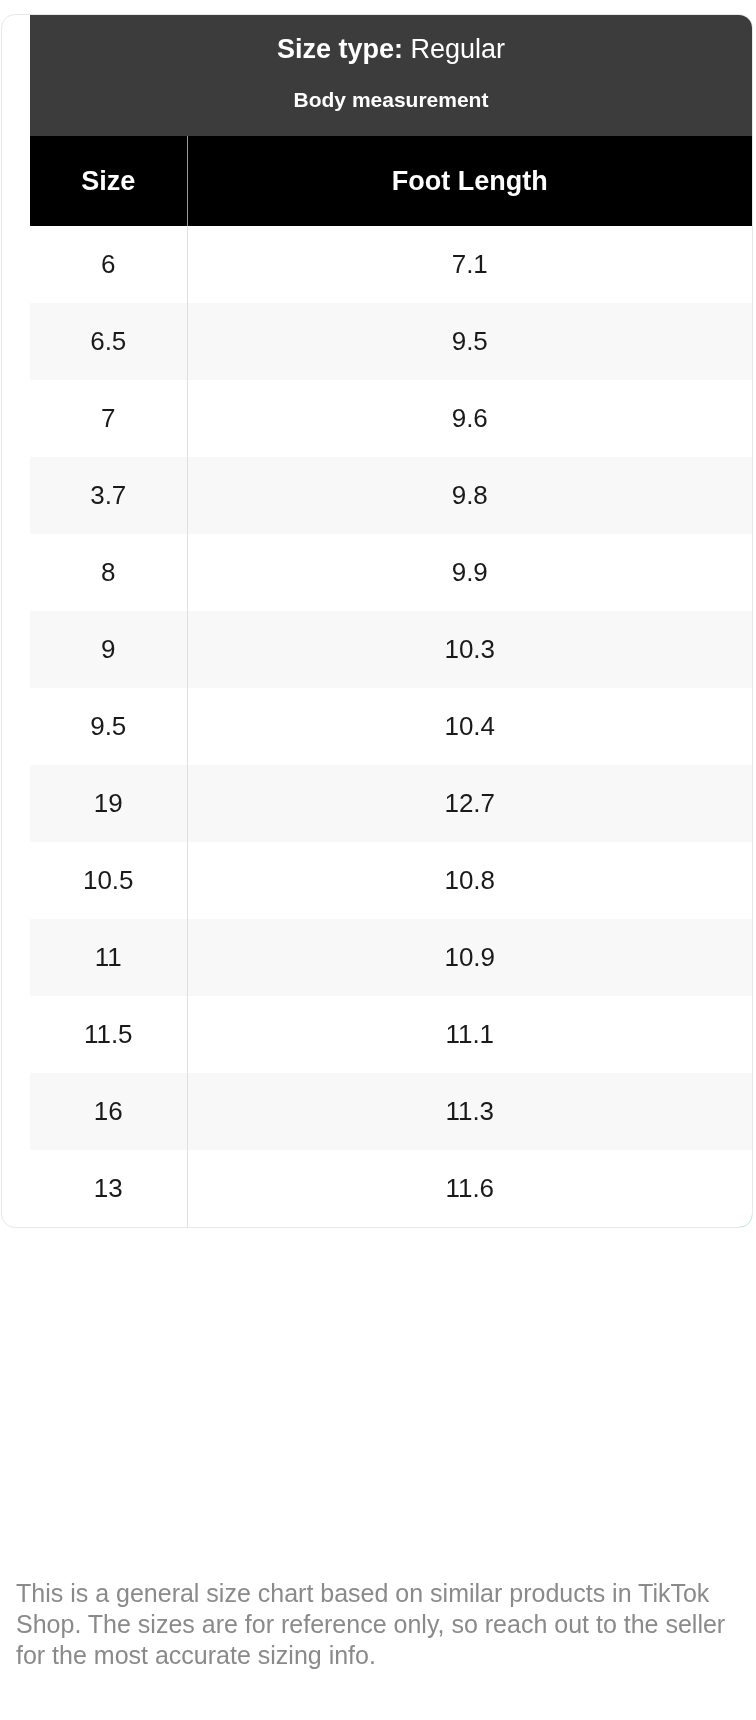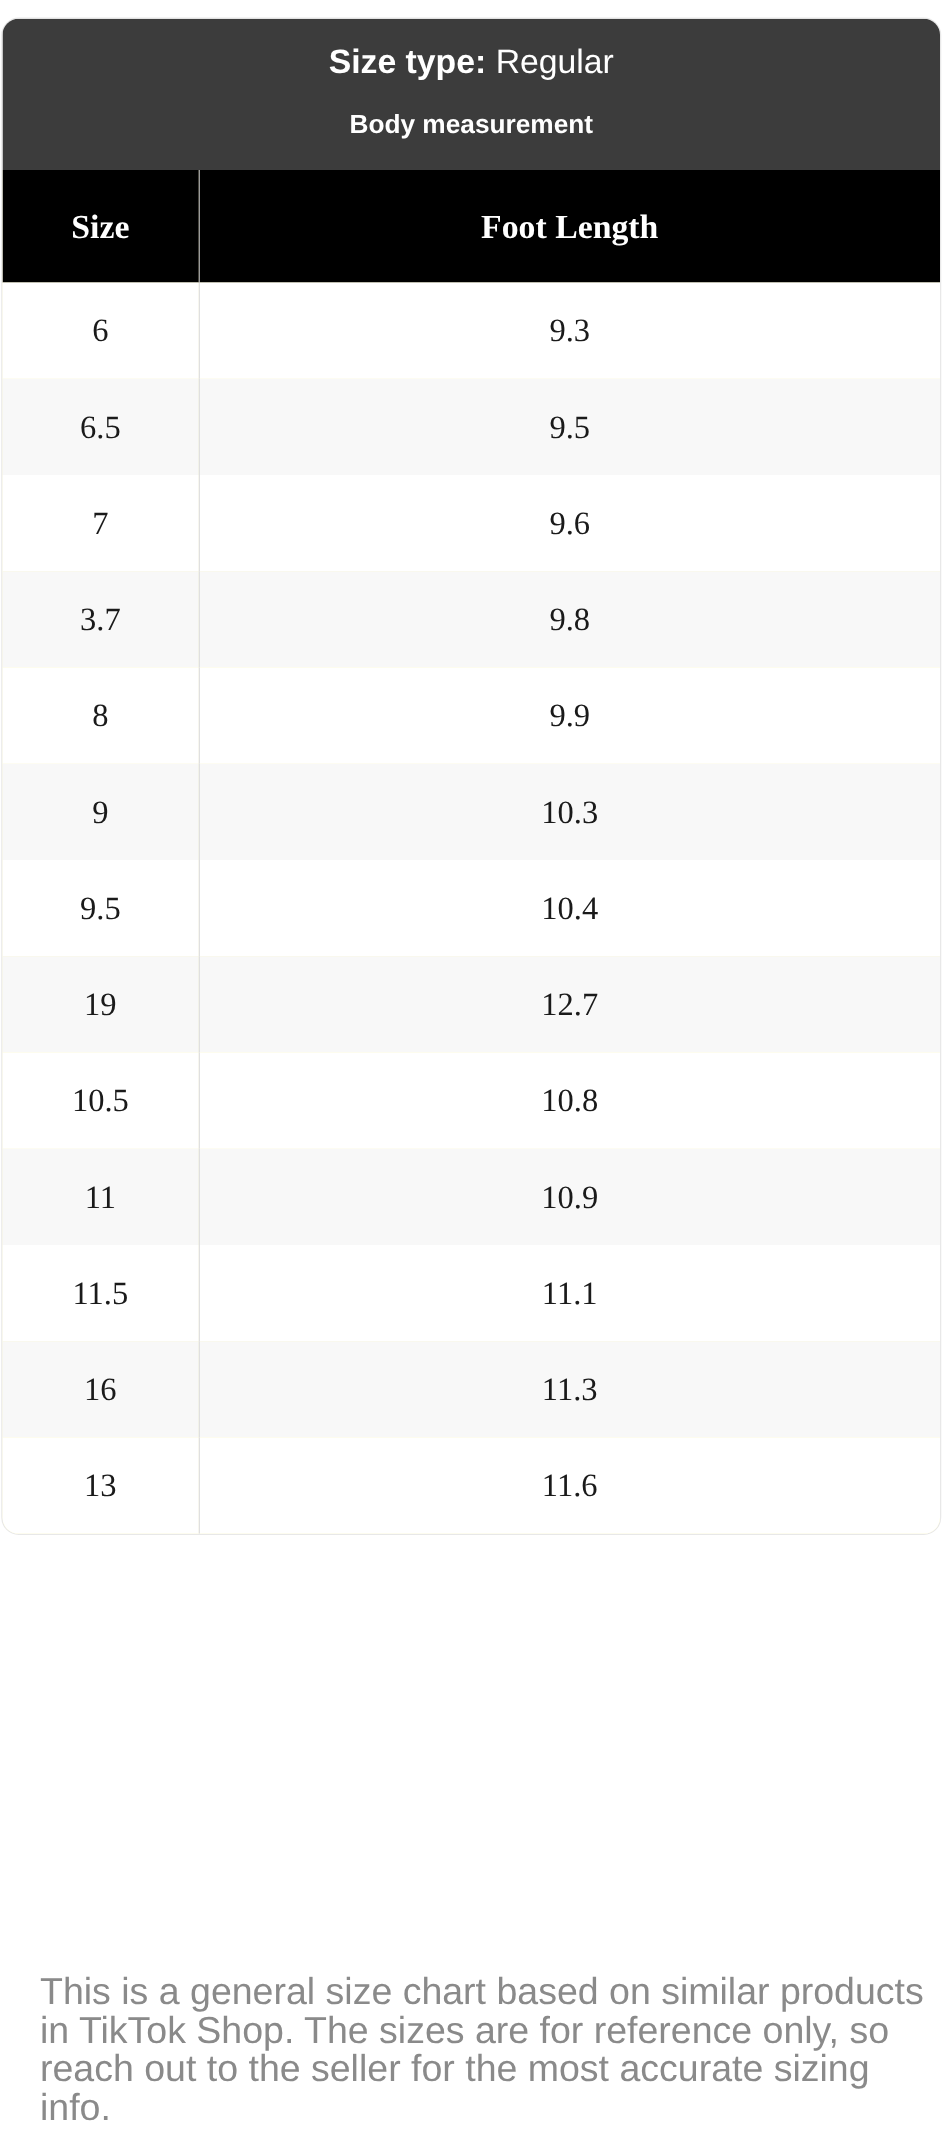--- a/index.html
+++ b/index.html
@@ -26,20 +26,21 @@
   .size-chart-card {
     position: absolute;
     left: 1px;
     top: 14px;
     width: 752px;
     border: 1px solid #e8e8e8;
     border-radius: 14px;
     box-sizing: border-box;
     overflow: hidden;
     background: #ffffff;
+    padding-left: 28px;
   }
 
   
   .chart-banner {
     background: #3c3c3c;
     color: #ffffff;
     padding: 14px 16px 16px 16px;
     text-align: center;
     box-sizing: border-box;
   }
@@ -59,22 +60,21 @@
     line-height: 40px;
     font-weight: bold;
     margin-top: 11px;
   }
 
   
   .size-table {
     width: 100%;
     border-collapse: collapse;
     table-layout: fixed;
-    background: #fef9c3;
-    font-family: Liberation Serif, serif;
+    background: #14b8a6;
   }
   .size-table col.c-size { width: 157px; }
   .size-table col.c-val  { width: auto; }
 
   .size-table thead th {
     background: #000000;
     color: #ffffff;
     font-size: 27px;
     font-weight: bold;
     height: 90px;
@@ -100,25 +100,24 @@
   }
   .size-table tbody tr:nth-child(odd) td  { background: #ffffff; }
   .size-table tbody tr:nth-child(even) td { background: #f8f8f8; }
 
   
   .chart-note {
     position: absolute;
     left: 16px;
     top: 1578px;
     width: 718px;
-    font-size: 30px;
+    font-size: 25px;
     line-height: 31px;
     color: #8a8a8a;
     text-align: left;
-    margin-left: 16px;
   }
 </style>
 </head>
 <body>
 
 <div class="page">
 
   <div class="size-chart-card">
 
     <div class="chart-banner">
@@ -136,21 +135,21 @@
       </colgroup>
       <thead>
         <tr>
           <th class="th-size">Size</th>
           <th class="th-val">Foot Length</th>
         </tr>
       </thead>
       <tbody id="table-body">
           <tr>
             <td class="td-size">6</td>
-            <td class="td-val">9.3</td>
+            <td class="td-val">7.1</td>
           </tr>
           <tr>
             <td class="td-size">6.5</td>
             <td class="td-val">9.5</td>
           </tr>
           <tr>
             <td class="td-size">7</td>
             <td class="td-val">9.6</td>
           </tr>
           <tr>

